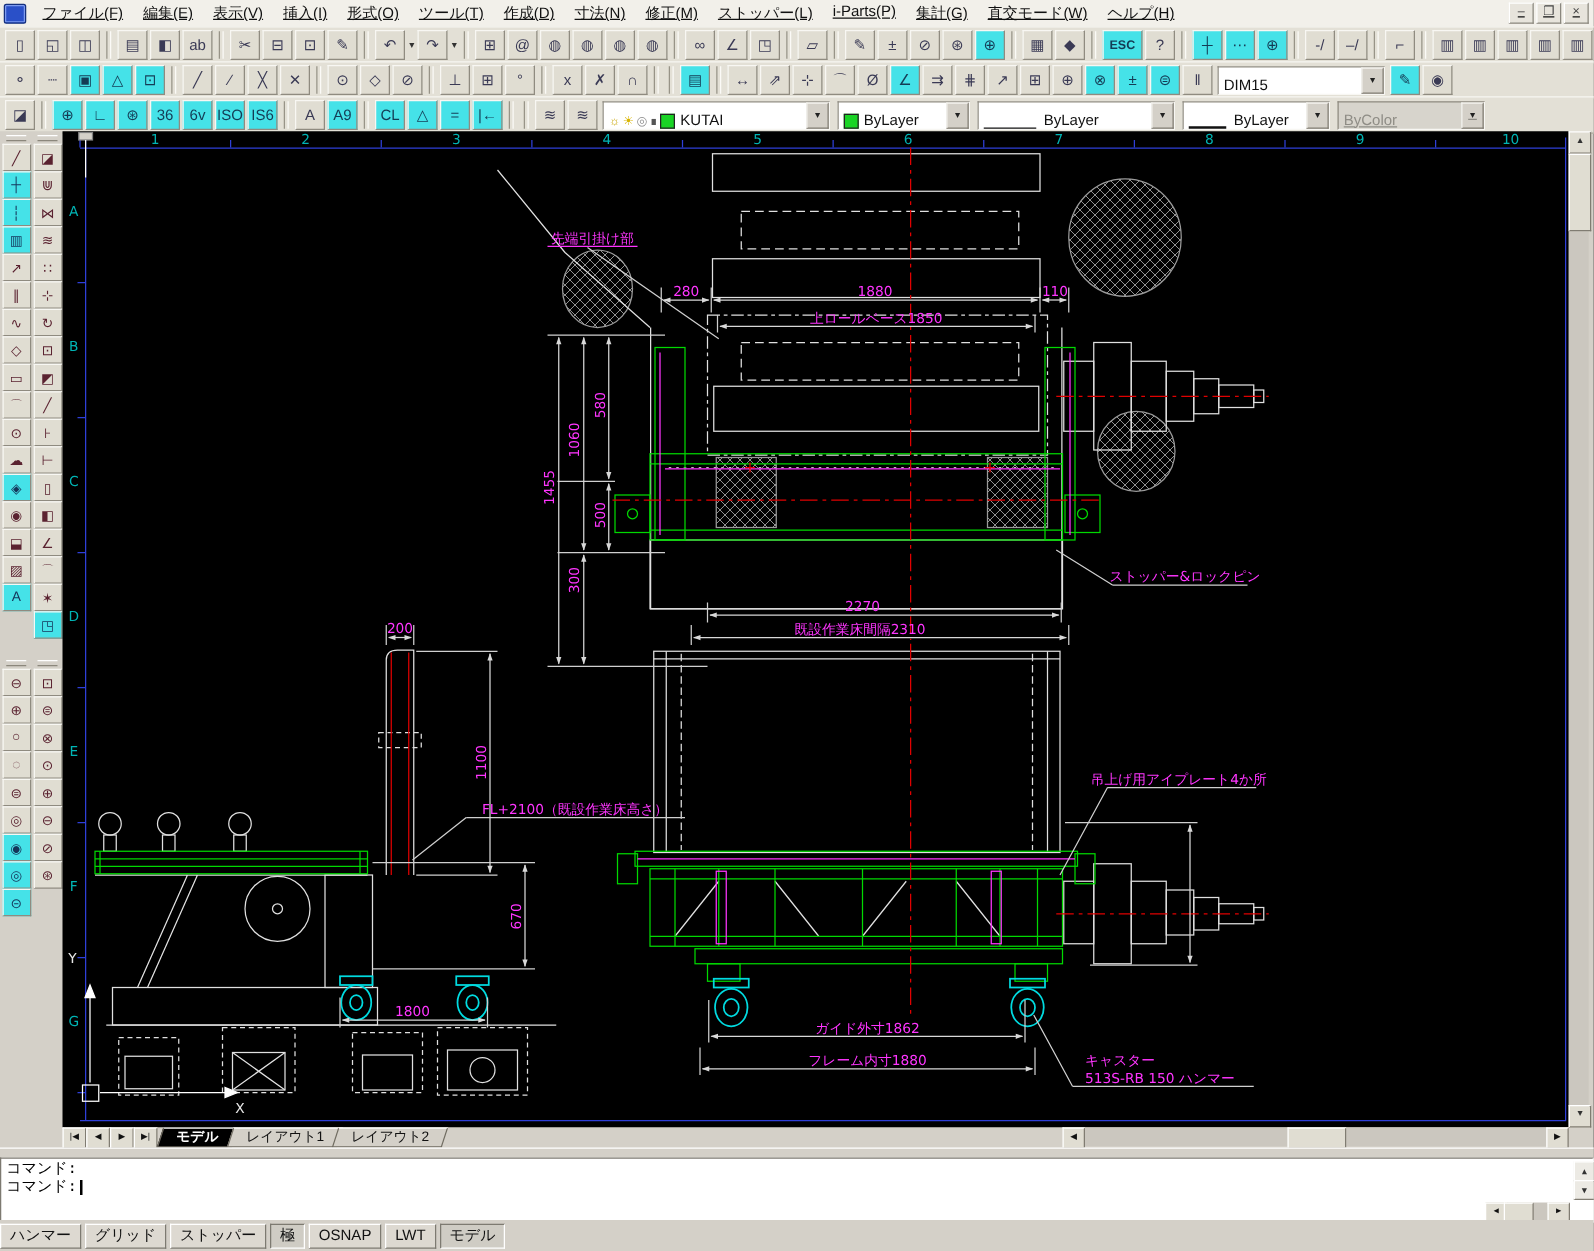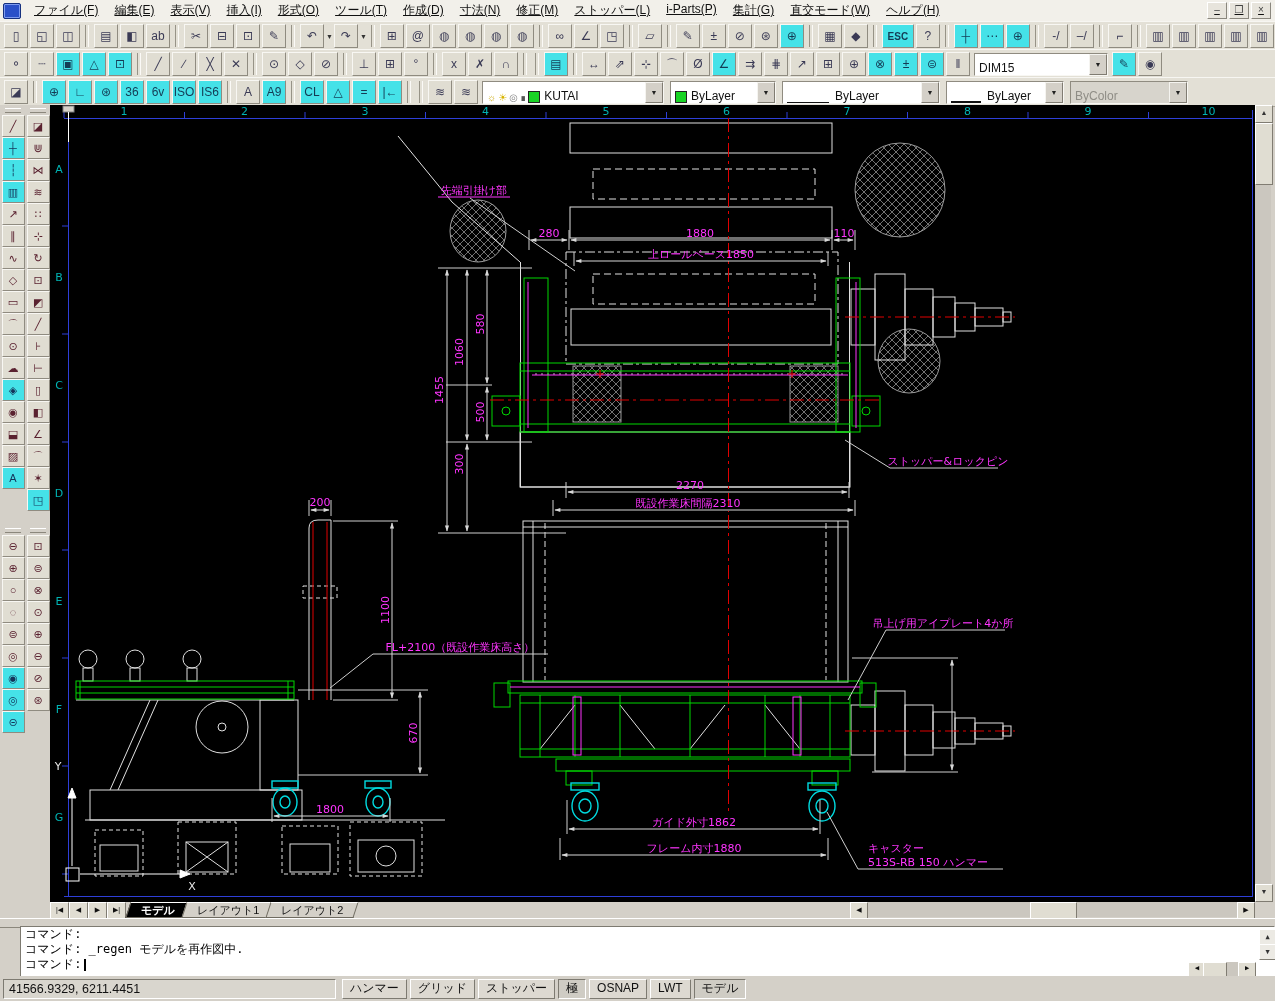--- a/index.html
+++ b/index.html
@@ -44,21 +44,21 @@
   .navbtn{width:17px;height:15px;background:#e0ddd2;border:1px solid;border-color:#fff #807c72 #807c72 #fff;font-size:7px;text-align:center;line-height:14px;color:#111;flex:0 0 auto;}
   .tab{height:14px;padding:0 12px;margin-left:-4px;border:1px solid #6f6b60;border-top:1px solid #fff;background:#d4d0c8;font-size:11px;line-height:14px;transform:skewX(-18deg);flex:0 0 auto;}
   .tab span{display:inline-block;transform:skewX(18deg);}
   .tab.active{background:#000;color:#fff;font-weight:bold;}
   .hscroll{position:absolute;left:800px;top:0px;width:405px;height:15px;background:#cbc7bf;}
   .hbtn{position:absolute;top:0;width:16px;height:15px;background:#e0ddd2;border:1px solid;border-color:#fff #807c72 #807c72 #fff;font-size:7px;text-align:center;line-height:13px;color:#111;}
   .hthumb{position:absolute;top:0;left:180px;width:45px;height:15px;background:#e0ddd2;border:1px solid;border-color:#fff #807c72 #807c72 #fff;}
   
   .splitter{position:absolute;left:0;top:918px;right:0;height:8px;background:#d4d0c8;border-top:1px solid #fff;border-bottom:1px solid #8b877c;}
   .cmdwin{position:absolute;left:0;top:926px;right:0;height:50px;background:#fff;border:1px solid;border-color:#7d7a71 #fff #fff #7d7a71;
-          font-family:"DejaVu Sans Mono","Liberation Mono",monospace;font-size:12px;color:#000;margin-left:20px;}
+          font-family:"DejaVu Sans Mono","Liberation Mono",monospace;font-size:12px;color:#000;}
   .cmdline{padding:0 4px;height:15px;line-height:15px;white-space:pre;}
   .caret{display:inline-block;width:2px;height:12px;background:#000;vertical-align:middle;margin-left:3px;}
   .cmdvs{position:absolute;right:0;top:0;width:15px;height:32px;}
   .cmdvs .sbtn3d{width:15px;height:14px;background:#eceae4;}
   .cmdhs{position:absolute;right:18px;bottom:1px;width:68px;height:14px;background:#cbc7bf;}
   .cmdhs .hbtn{height:13px;line-height:11px;}
   .cmdhs .hthumb{left:15px;width:22px;height:13px;}
   
   .statusbar{position:absolute;left:0;top:976px;right:0;height:25px;background:#d4d0c8;display:flex;align-items:center;}
   .coords{width:326px;height:18px;margin-left:3px;margin-right:6px;border:1px solid;border-color:#7d7a71 #fff #fff #7d7a71;line-height:18px;padding-left:5px;font-size:12.5px;background:#d9d6ce;}
@@ -253,21 +253,21 @@
   <div class="combo" style="width:152px;">
     <span class="ltline"></span>
     <span>ByLayer</span>
     <span class="arrow">▼</span>
   </div>
   <div class="combo" style="width:112px;">
     <span class="lwline"></span>
     <span>ByLayer</span>
     <span class="arrow">▼</span>
   </div>
-  <div class="combo disabled" style="width:112px;">
+  <div class="combo disabled" style="width:112px;text-decoration:underline;">
     <span>ByColor</span>
     <span class="arrow">▼</span>
   </div>
 </div>
 
 <div class="lpanel">
   <div class="vcol" style="left:1px;top:0;">
     <div class="grip"></div>
     <div style="display:flex;flex-direction:column;">
         <div class="vbtn">╱</div>
@@ -593,35 +593,33 @@
     <div class="hbtn" style="left:0;">◀</div>
     <div class="hthumb"></div>
     <div class="hbtn" style="right:0;">▶</div>
   </div>
 </div>
 
 <div class="splitter"></div>
 
 <div class="cmdwin">
   <div class="cmdline">コマンド:</div>
-  <div class="cmdline">コマンド: _regen モデルを再作図中.</div>
   <div class="cmdline"><span>コマンド:</span><span class="caret"></span></div>
   <div class="cmdvs">
     <div class="sbtn3d" style="top:2px;">▲</div>
     <div class="sbtn3d" style="top:17px;">▼</div>
   </div>
   <div class="cmdhs">
     <div class="hbtn" style="left:0;">◀</div>
     <div class="hthumb"></div>
     <div class="hbtn" style="right:0;">▶</div>
   </div>
 </div>
 
 <div class="statusbar">
-  <div class="coords">41566.9329, 6211.4451</div>
   <div style="display:flex;">
       <div class="sbtn">ハンマー</div>
       <div class="sbtn">グリッド</div>
       <div class="sbtn">ストッパー</div>
       <div class="sbtn pressed">極</div>
       <div class="sbtn">OSNAP</div>
       <div class="sbtn">LWT</div>
       <div class="sbtn pressed">モデル</div>
     </div>
 </div>

